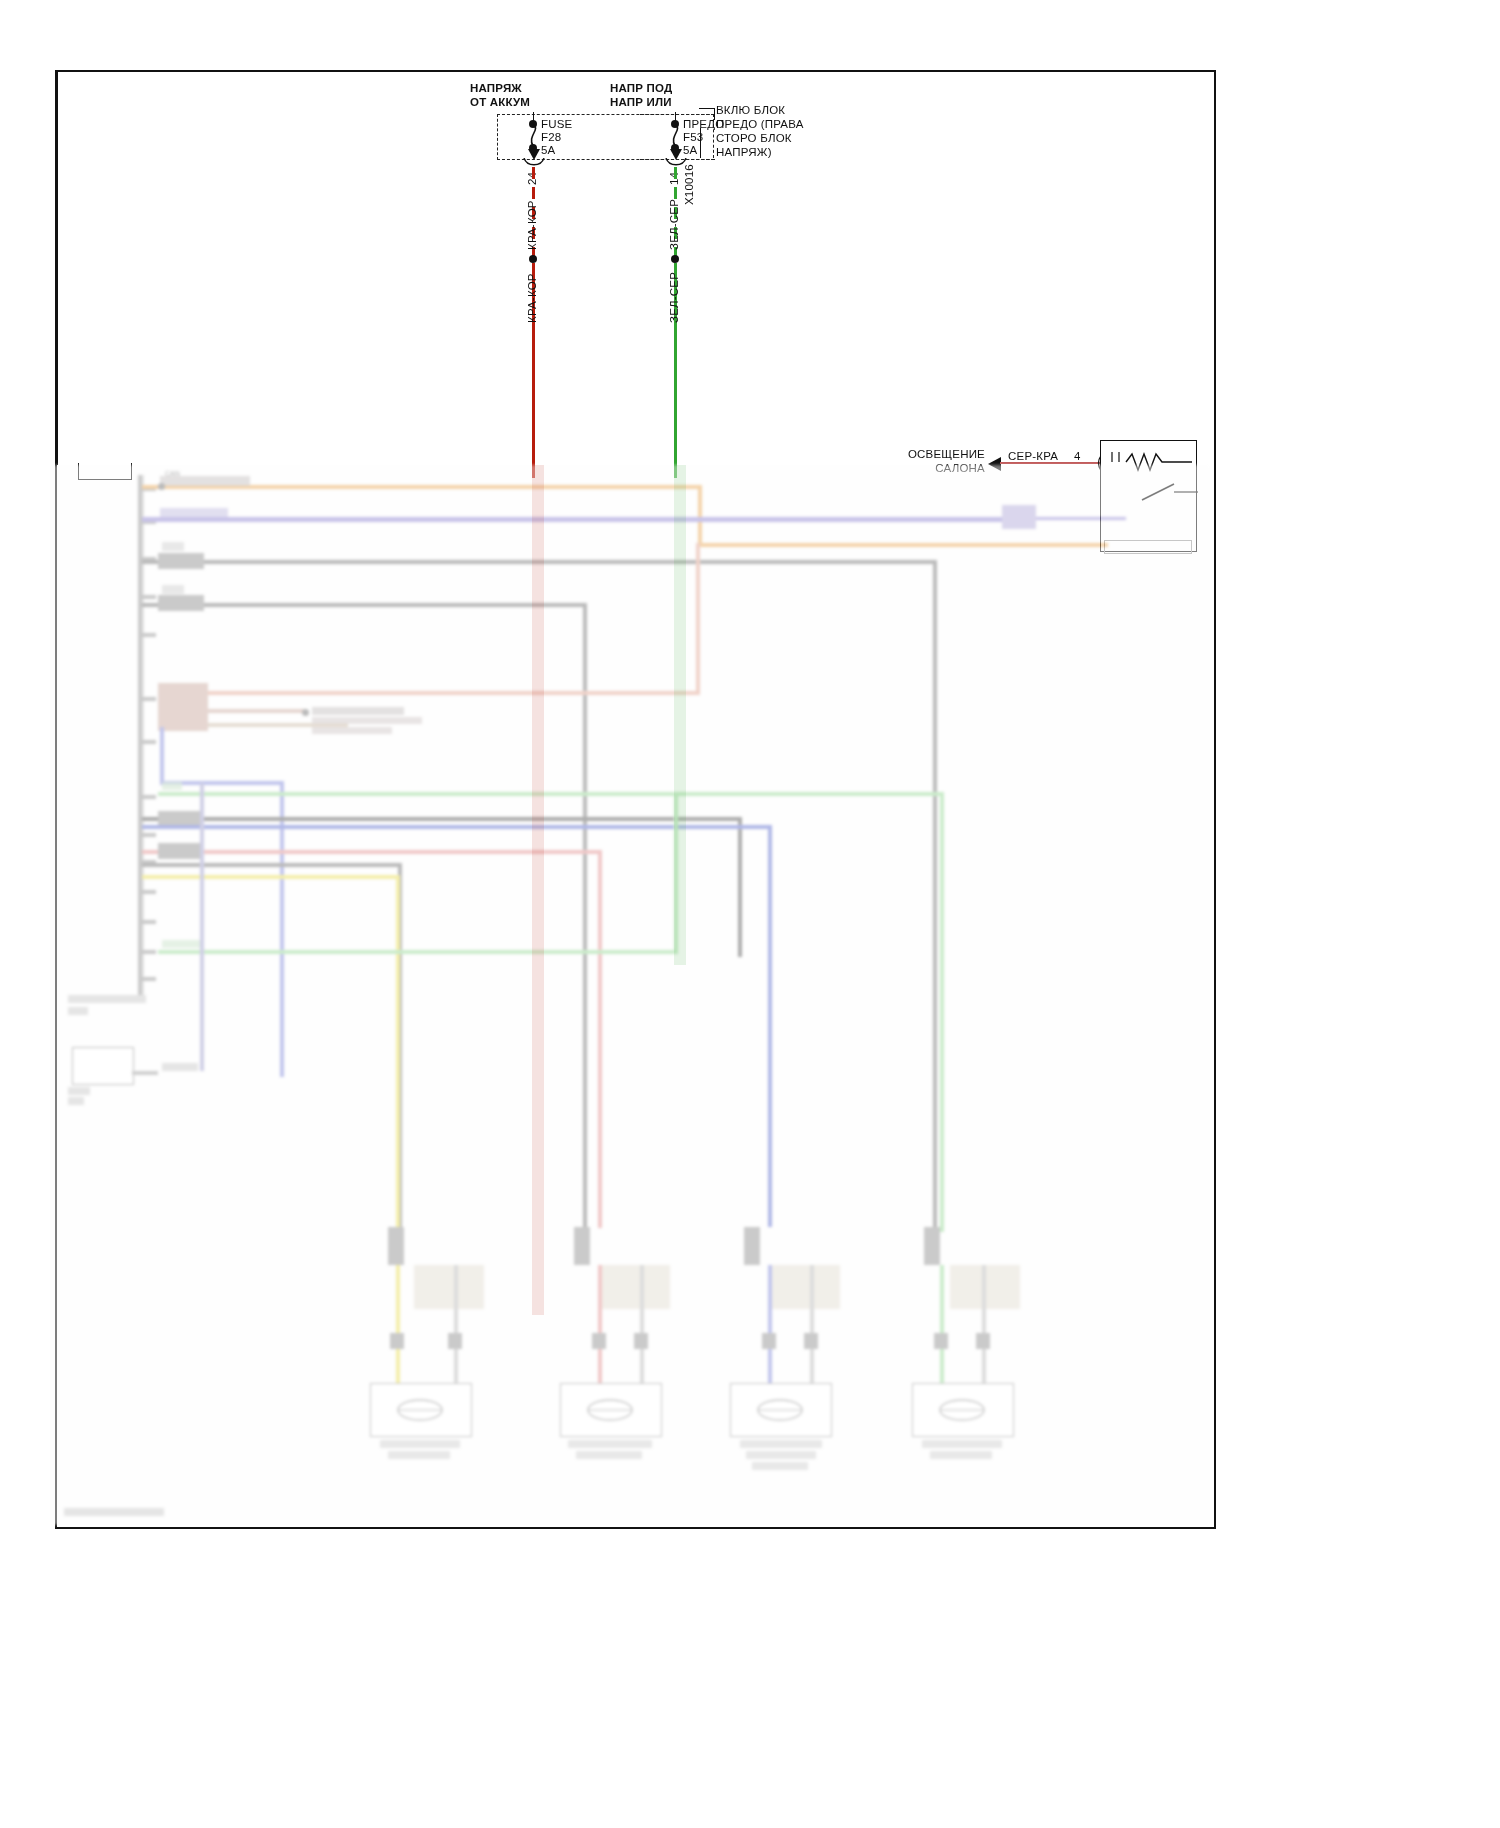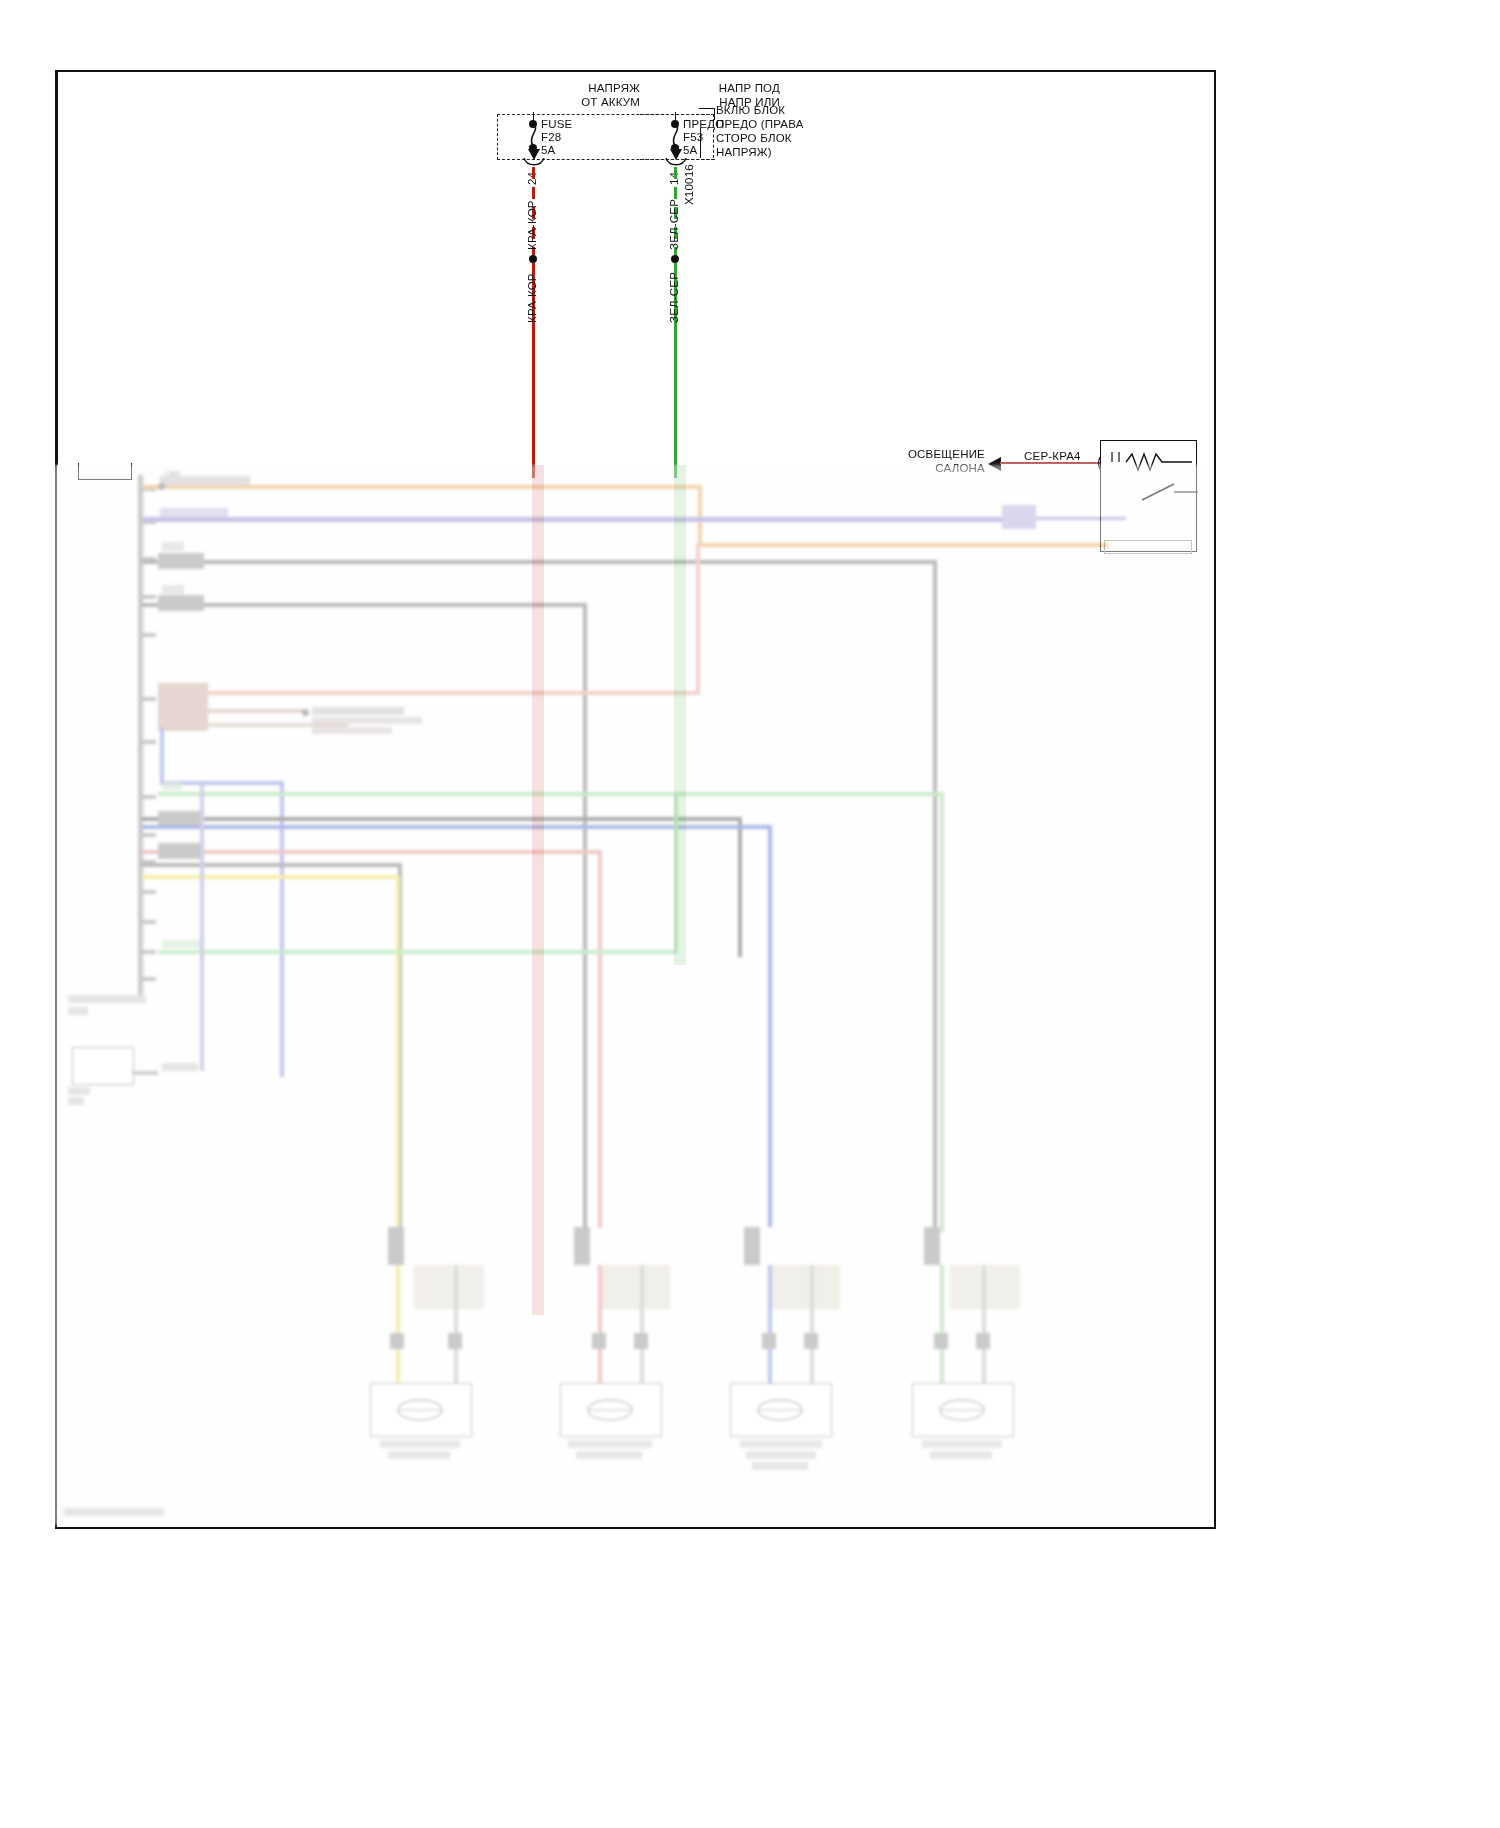--- a/index.html
+++ b/index.html
@@ -3,21 +3,21 @@
 <meta charset="utf-8">
 <title>Wiring Diagram</title>
 <style>
   html,body{margin:0;padding:0;background:#ffffff;}
   body{font-family:"Liberation Sans","DejaVu Sans",sans-serif;}
   #page{position:relative;width:1500px;height:1828px;background:#ffffff;overflow:hidden;}
 
   
   .abs{position:absolute;}
   .lbl{position:absolute;font-size:11.5px;color:#111;line-height:13px;white-space:pre;letter-spacing:.2px;}
-  .lbl.ctr{text-align:right;}
+  .lbl.ctr{text-align:left;font-weight:bold;}
   .lbl.rt{text-align:right;}
   .vlbl{position:absolute;font-size:11.5px;color:#111;white-space:nowrap;
         transform-origin:0 0;transform:rotate(-90deg);letter-spacing:.2px;}
   .hline{position:absolute;background:#111;height:1px;}
   .vline{position:absolute;background:#111;width:1px;}
   .dot{position:absolute;width:8px;height:8px;border-radius:50%;background:#111;}
 
   
   .fusebox{position:absolute;border:1.6px dashed #222;}
 
@@ -133,21 +133,21 @@
   <div class="dot" style="left:671px;top:255px;"></div>
 
   <div class="wire v solid-green" style="left:674px;top:263px;height:215px;"></div>
   <div class="vlbl" style="left:668px;top:323px;">ЗЕЛ-СЕР</div>
 
   <div class="lbl rt" style="left:860px;top:448px;width:125px;">ОСВЕЩЕНИЕ</div>
   <div class="lbl rt" style="left:860px;top:462px;width:125px;">САЛОНА</div>
 
   <div class="arrow-left" style="left:988px;top:457px;"></div>
   <div class="wire h" style="left:1000px;top:462px;width:100px;background:#c05a5a;height:2px;"></div>
-  <div class="lbl" style="left:1008px;top:450px;margin-left:16px;">СЕР-КРА</div>
+  <div class="lbl" style="left:1008px;top:450px;">СЕР-КРА</div>
   <div class="lbl" style="left:1074px;top:450px;">4</div>
 
   <svg class="abs" style="left:1092px;top:450px;" width="26" height="26" viewBox="0 0 26 26">
     <path d="M14 2 C 4 7, 4 19, 14 24" stroke="#111" stroke-width="1.3" fill="none"></path>
   </svg>
   <div class="abs" style="left:1100px;top:440px;width:95px;height:110px;border:1.4px solid #111;background:#fff;"></div>
   <svg class="abs" style="left:1106px;top:448px;" width="90" height="40" viewBox="0 0 90 40">
     <line x1="6" y1="4" x2="6" y2="14" stroke="#111" stroke-width="1.2"></line>
     <line x1="13" y1="4" x2="13" y2="14" stroke="#111" stroke-width="1.2"></line>
     <path d="M20 14 L26 6 L32 22 L38 6 L44 22 L50 6 L56 14 L86 14" stroke="#111" stroke-width="1.4" fill="none"></path>

